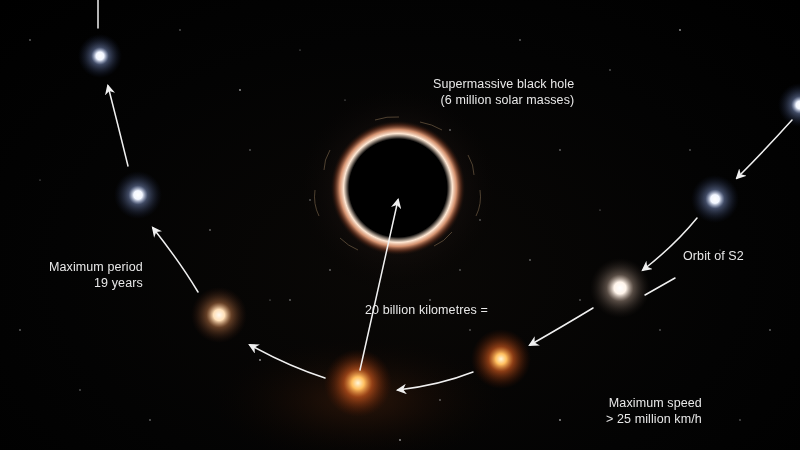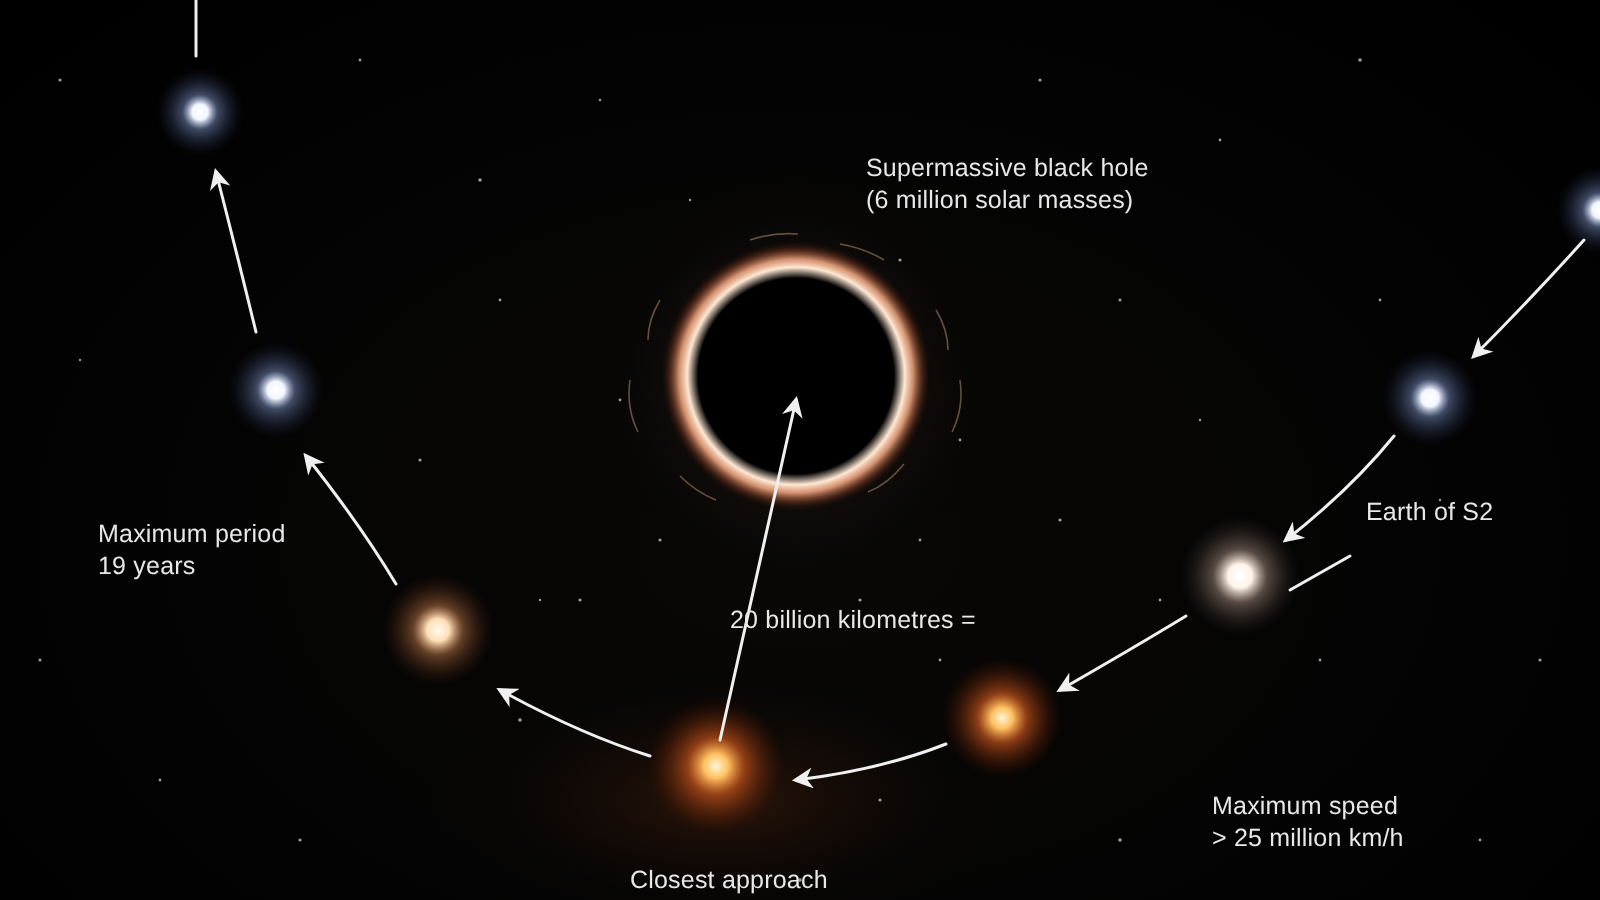--- a/index.html
+++ b/index.html
@@ -1,18 +1,18 @@
 <!DOCTYPE html>
 <html><head>
 <meta charset="utf-8">
 <style>
   html, body { margin: 0; padding: 0; background: #000; }
   body { width: 800px; height: 450px; overflow: hidden; position: relative; font-family: "Liberation Sans", sans-serif; }
   #scene { position: absolute; left: 0; top: 0; width: 800px; height: 450px;
-    background: radial-gradient(ellipse at 50% 60%, #0a0806 0%, #030303 60%, #000 100%); }
+    background: radial-gradient(ellipse at 50% 60%, #0a0806 0%, #030303 60%, #000 100%); text-align: right; }
   svg.layer { position: absolute; left: 0; top: 0; }
   .label { position: absolute; color: #e8e8e8; font-size: 12.5px; line-height: 16px; white-space: nowrap; letter-spacing: 0.1px; }
   .label div { display: block; }
 </style>
 </head>
 <body>
 
 <div id="scene">
 
   <svg class="layer" width="800" height="450" viewBox="0 0 800 450">
@@ -163,21 +163,18 @@
   <div class="label" style="left:606px; top:363px;margin-top:32px;">
     <div>Maximum speed</div>
     <div>&gt; 25 million km/h</div>
   </div>
 
   <div class="label" style="left:49px; top:259px;">
     <div>Maximum period</div>
     <div>19 years</div>
   </div>
 
-  <div class="label" style="left:315px; top:432px;">
-    <div>Closest approach</div>
-  </div>
 
   <div class="label" style="left:683px; top:248px;">
-    <div>Earth of S2</div>
+    <div>Orbit of S2</div>
   </div>
 
 </div>
 
 </body></html>

